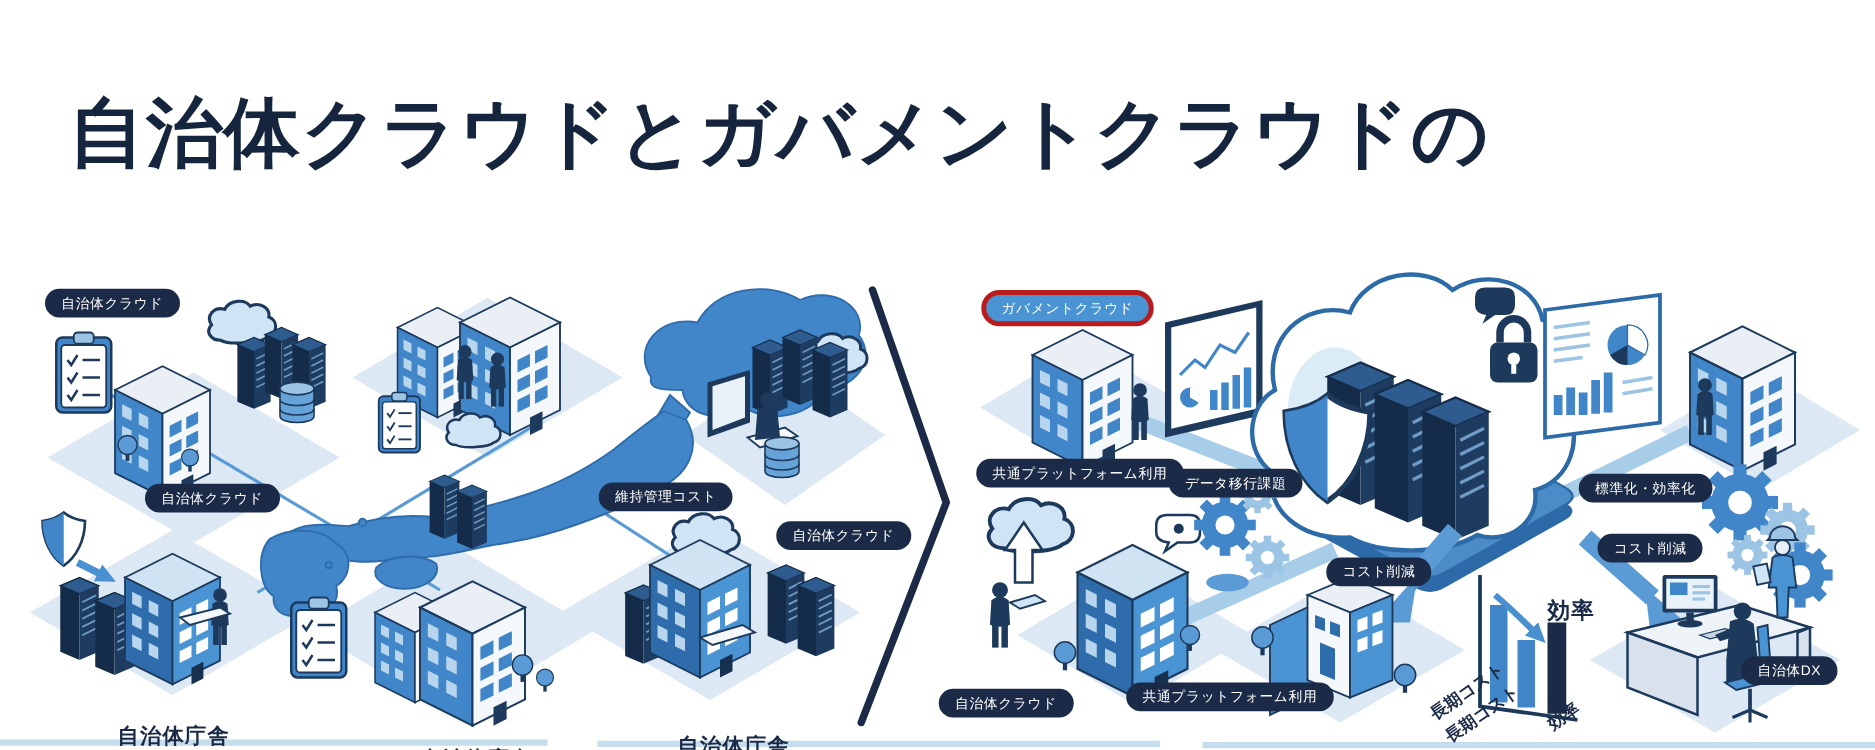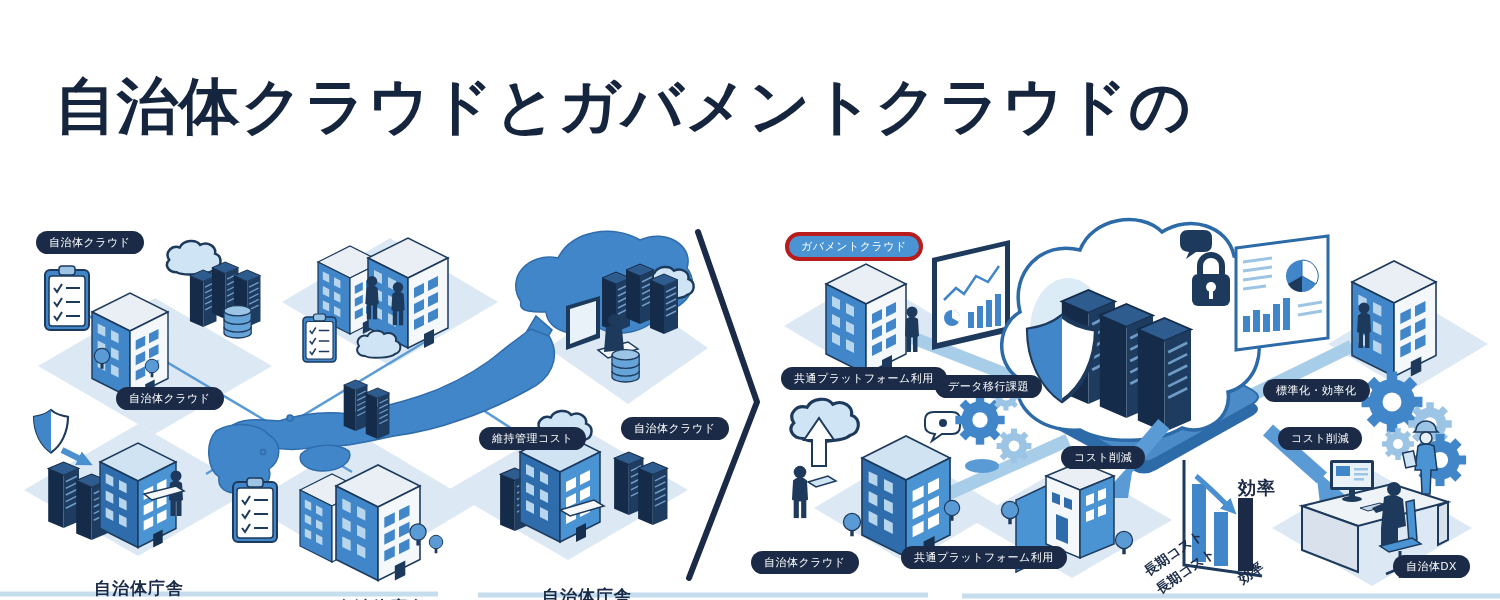--- a/index.html
+++ b/index.html
@@ -456,33 +456,33 @@
 
 <g stroke="#c6ddee" stroke-width="5">
   <line x1="0" y1="594" x2="438" y2="594"></line>
   <line x1="478" y1="595" x2="928" y2="595"></line>
   <line x1="962" y1="596" x2="1500" y2="596"></line>
 </g>
 </svg>
 
 <div class="pill" style="left:36px;top:231px;">自治体クラウド</div>
 <div class="pill" style="left:116px;top:387px;">自治体クラウド</div>
-<div class="pill" style="left:479px;top:386px;margin-top:41px;">維持管理コスト</div>
+<div class="pill" style="left:479px;top:386px;">維持管理コスト</div>
 <div class="pill" style="left:621px;top:417px;">自治体クラウド</div>
 
 <div class="caption" style="left:94px;top:537px;">自治体庁舎</div>
 <div class="caption" style="left:336px;top:556px;">自治体庁舎</div>
 <div class="caption" style="left:542px;top:545px;">自治体庁舎</div>
 
 <div class="pill blue" style="left:785px;top:232px;">ガバメントクラウド</div>
 <div class="pill" style="left:781px;top:367px;">共通プラットフォーム利用</div>
 <div class="pill" style="left:935px;top:375px;">データ移行課題</div>
 <div class="pill" style="left:1263px;top:379px;">標準化・効率化</div>
 <div class="pill" style="left:1061px;top:446px;">コスト削減</div>
 <div class="pill" style="left:1278px;top:427px;">コスト削減</div>
 <div class="pill" style="left:751px;top:551px;">自治体クラウド</div>
 <div class="pill" style="left:901px;top:546px;">共通プラットフォーム利用</div>
-<div class="pill" style="left:1393px;top:555px;">自治体DX</div>
+<div class="pill" style="left:1393px;top:525px;">自治体DX</div>
 
 <div class="chart-title" style="left:1238px;top:476px;">効率</div>
 <div class="rotlabel" style="left:1146px;top:564px;">長期コスト</div>
 <div class="rotlabel" style="left:1158px;top:582px;">長期コスト</div>
 <div class="rotlabel" style="left:1240px;top:572px;">効率</div>
 
 </body></html>

